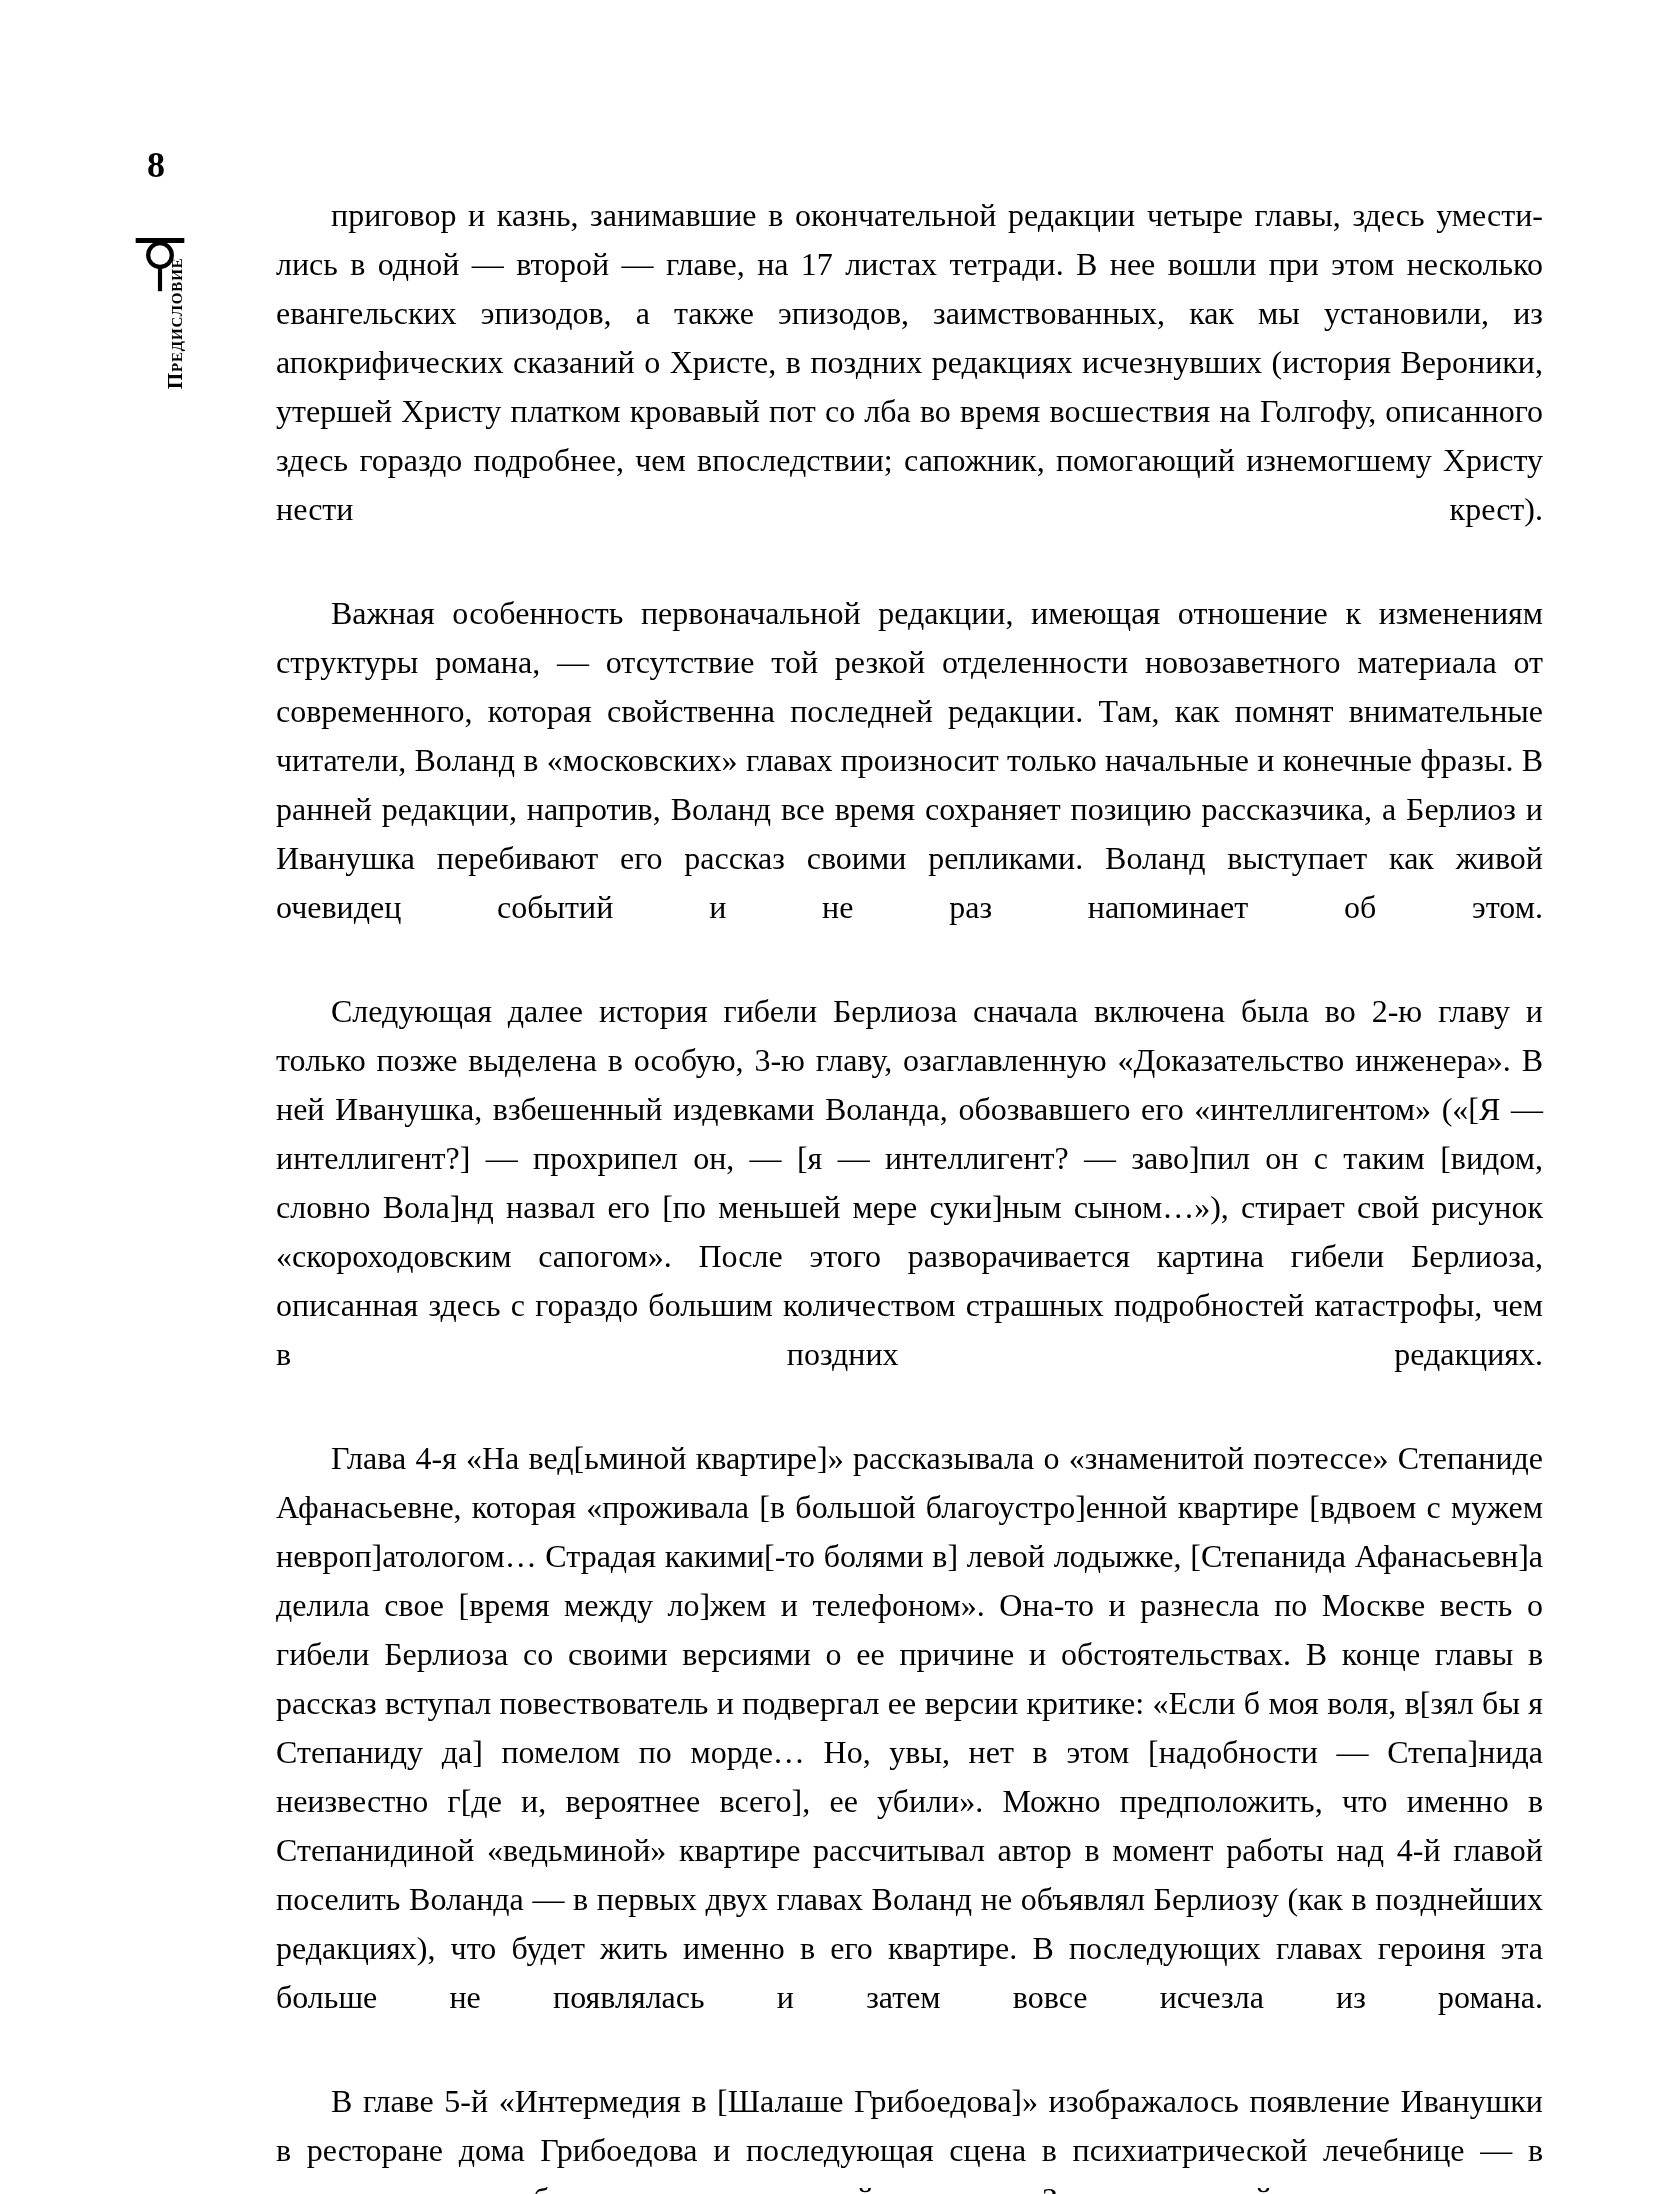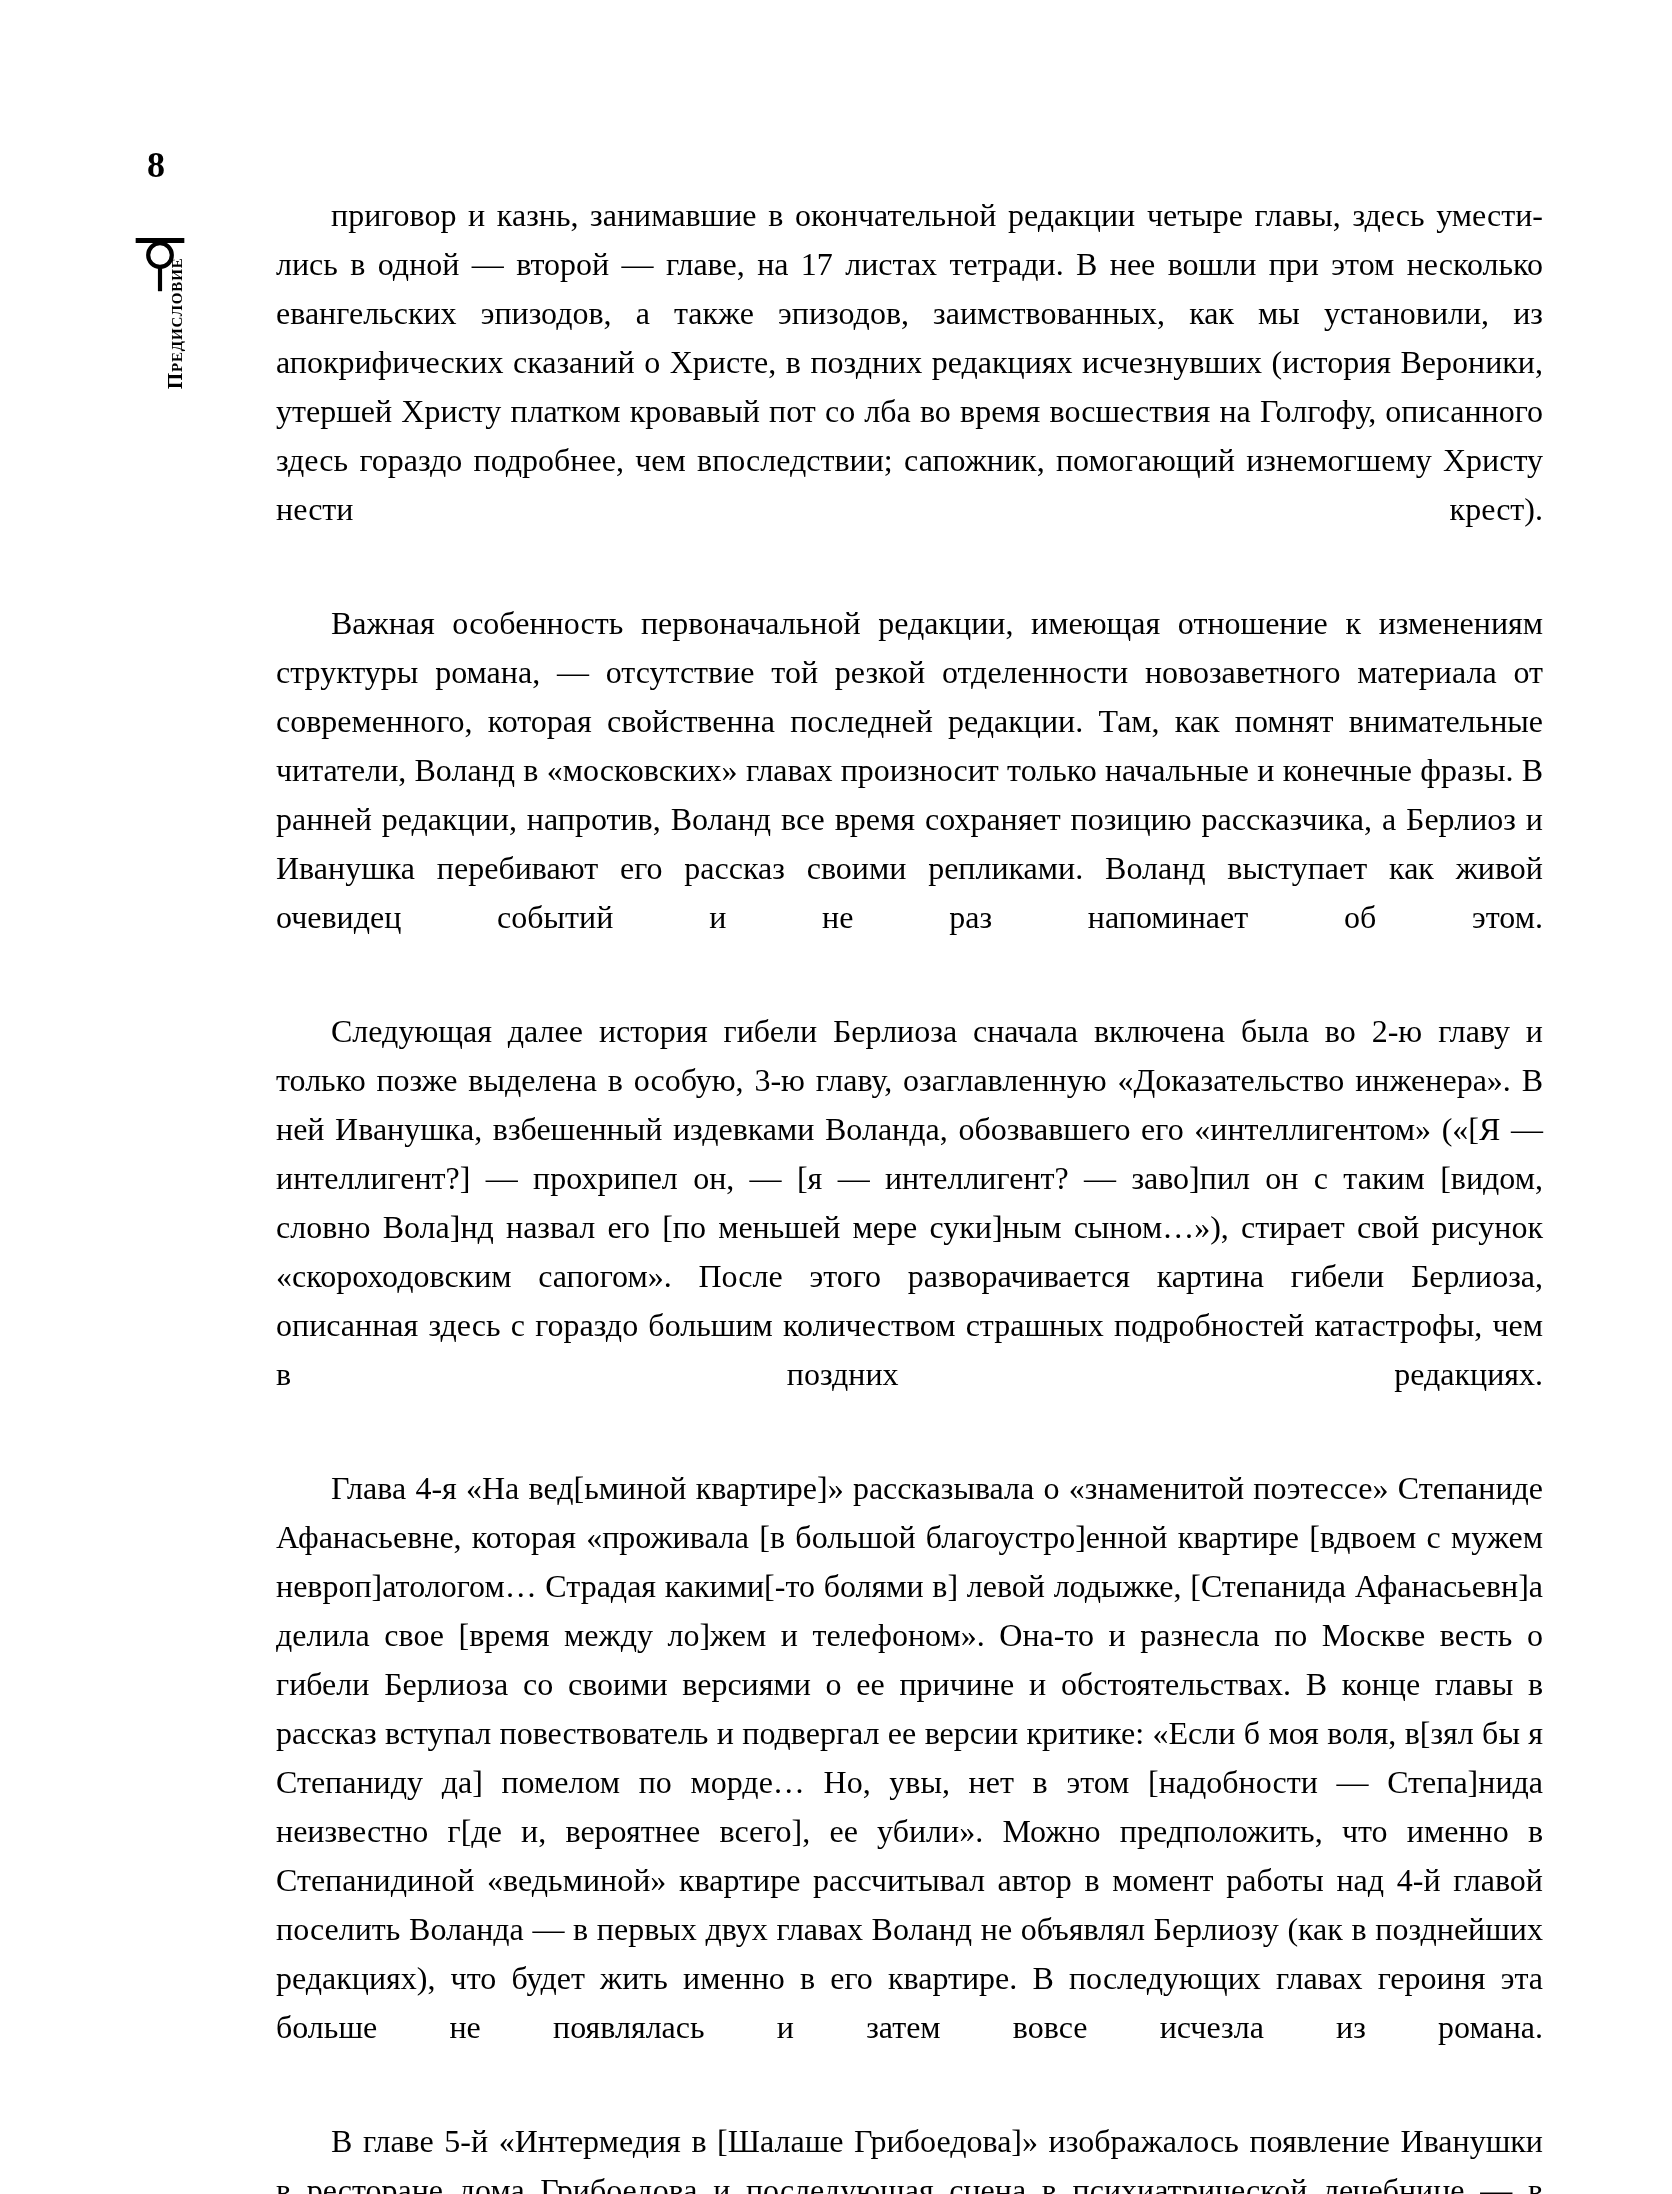--- a/index.html
+++ b/index.html
@@ -70,21 +70,21 @@
     margin: 0;
     text-indent: 55px;
     text-align: justify;
     font-size: 32px;
     line-height: 49px;
     hyphens: manual;
     -webkit-hyphens: manual;
     word-spacing: 0.005em;
   }
   p.para + p.para {
-    margin-top: 16px;
+    margin-top: 6px;
   }
   
   p.para::after {
     content: "";
     display: inline-block;
     width: 100%;
   }
 </style>
 </head>
 <body>

